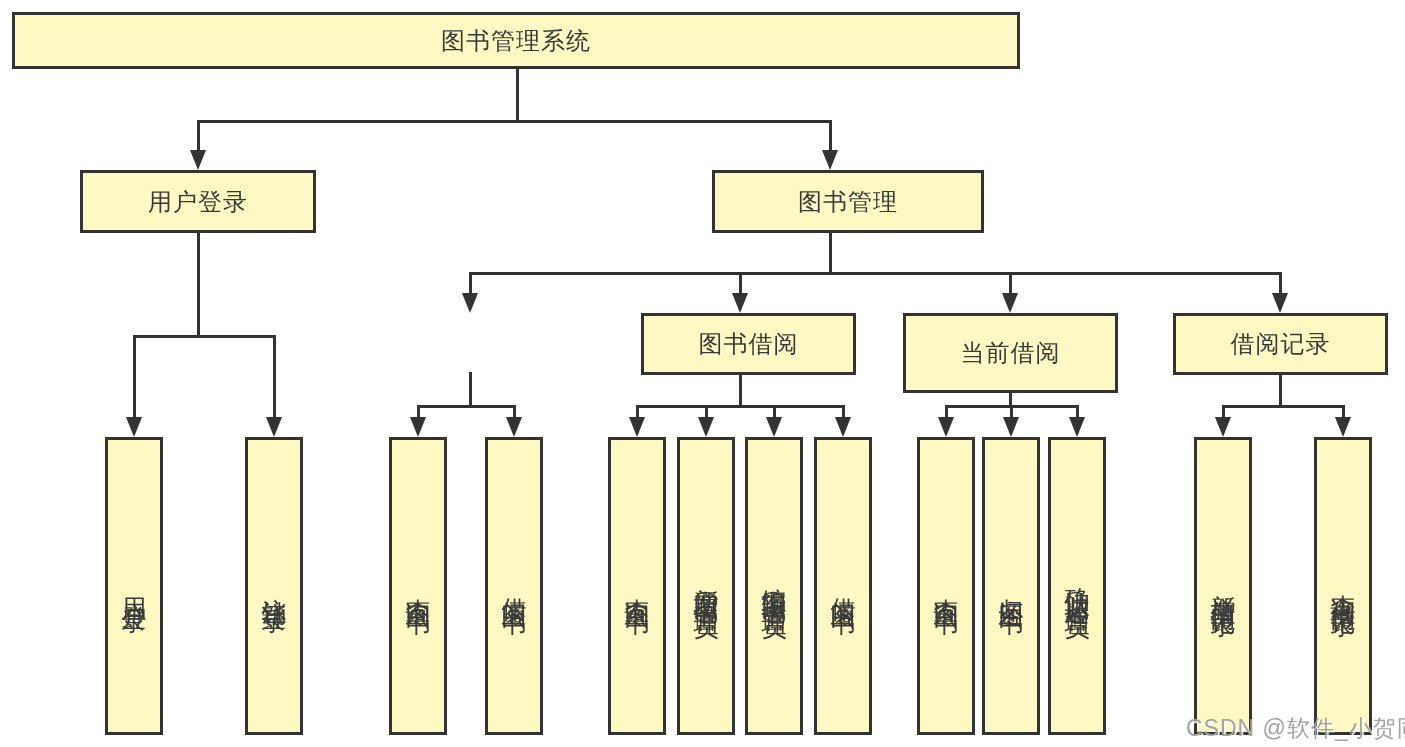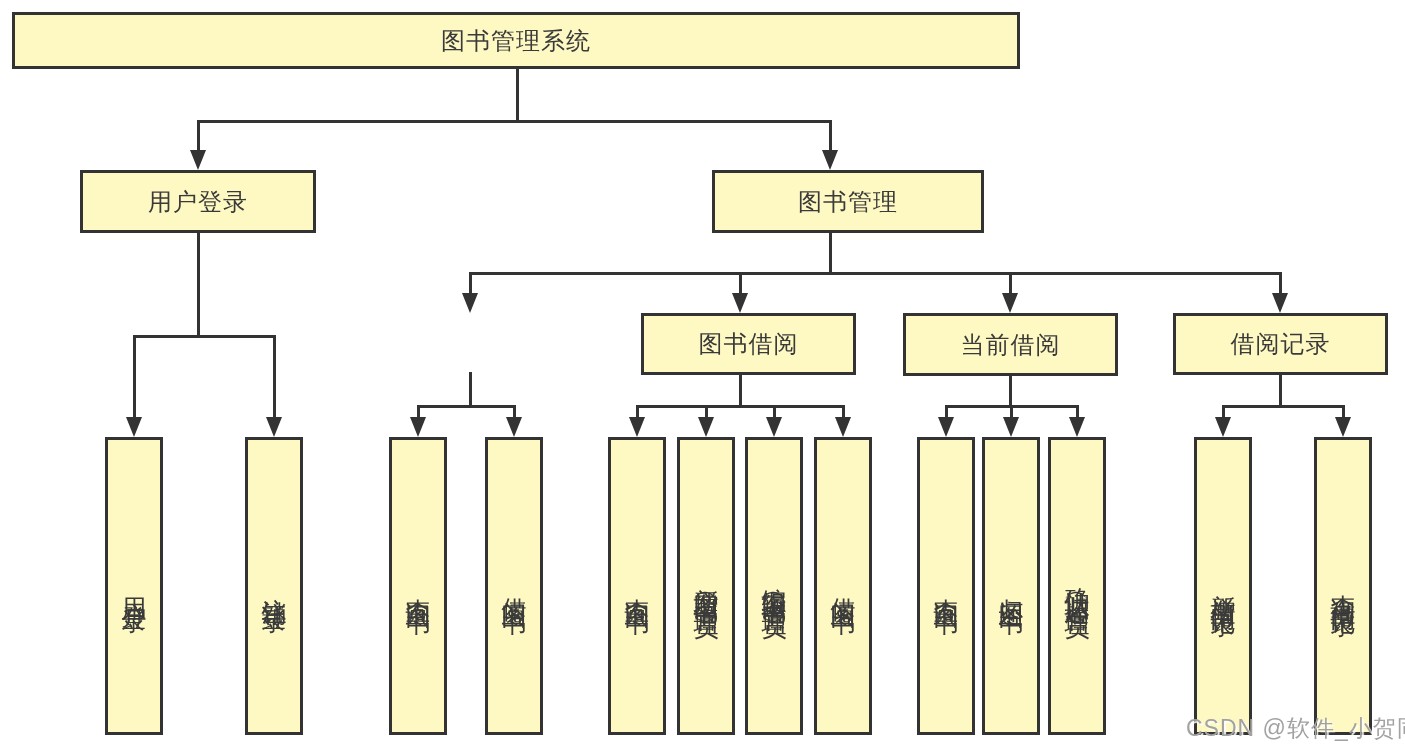--- a/index.html
+++ b/index.html
@@ -120,21 +120,21 @@
   <div class="arr" style="left:1069px; top:417px;"></div>
   <div class="arr" style="left:1215px; top:417px;"></div>
   <div class="arr" style="left:1335px; top:417px;"></div>
 
   <div class="box h-label" style="left:12px; top:12px; width:1008px; height:57px;">图书管理系统</div>
 
   <div class="box h-label" style="left:80px; top:170px; width:236px; height:63px;">用户登录</div>
   <div class="box h-label" style="left:712px; top:170px; width:272px; height:63px;">图书管理</div>
 
   <div class="box h-label" style="left:633px; top:313px; width:215px; height:62px;margin-left:8px;">图书借阅</div>
-  <div class="box h-label" style="left:903px; top:313px; width:215px; height:63px;">当前借阅</div>
+  <div class="box h-label" style="left:903px; top:313px; width:215px; height:80px;">当前借阅</div>
   <div class="box h-label" style="left:1173px; top:313px; width:215px; height:62px;">借阅记录</div>
 
   <div class="box v-label" style="left:105px; top:437px; width:58px; height:298px;">用户登录</div>
   <div class="box v-label" style="left:245px; top:437px; width:58px; height:298px;">注销登录</div>
 
   <div class="box v-label" style="left:389px; top:437px; width:58px; height:298px;">查询图书</div>
   <div class="box v-label" style="left:485px; top:437px; width:58px; height:298px;">借阅图书</div>
 
   <div class="box v-label" style="left:608px; top:437px; width:58px; height:298px;">查询图书</div>
   <div class="box v-label" style="left:677px; top:437px; width:58px; height:298px;">新增图书（管理员）</div>

